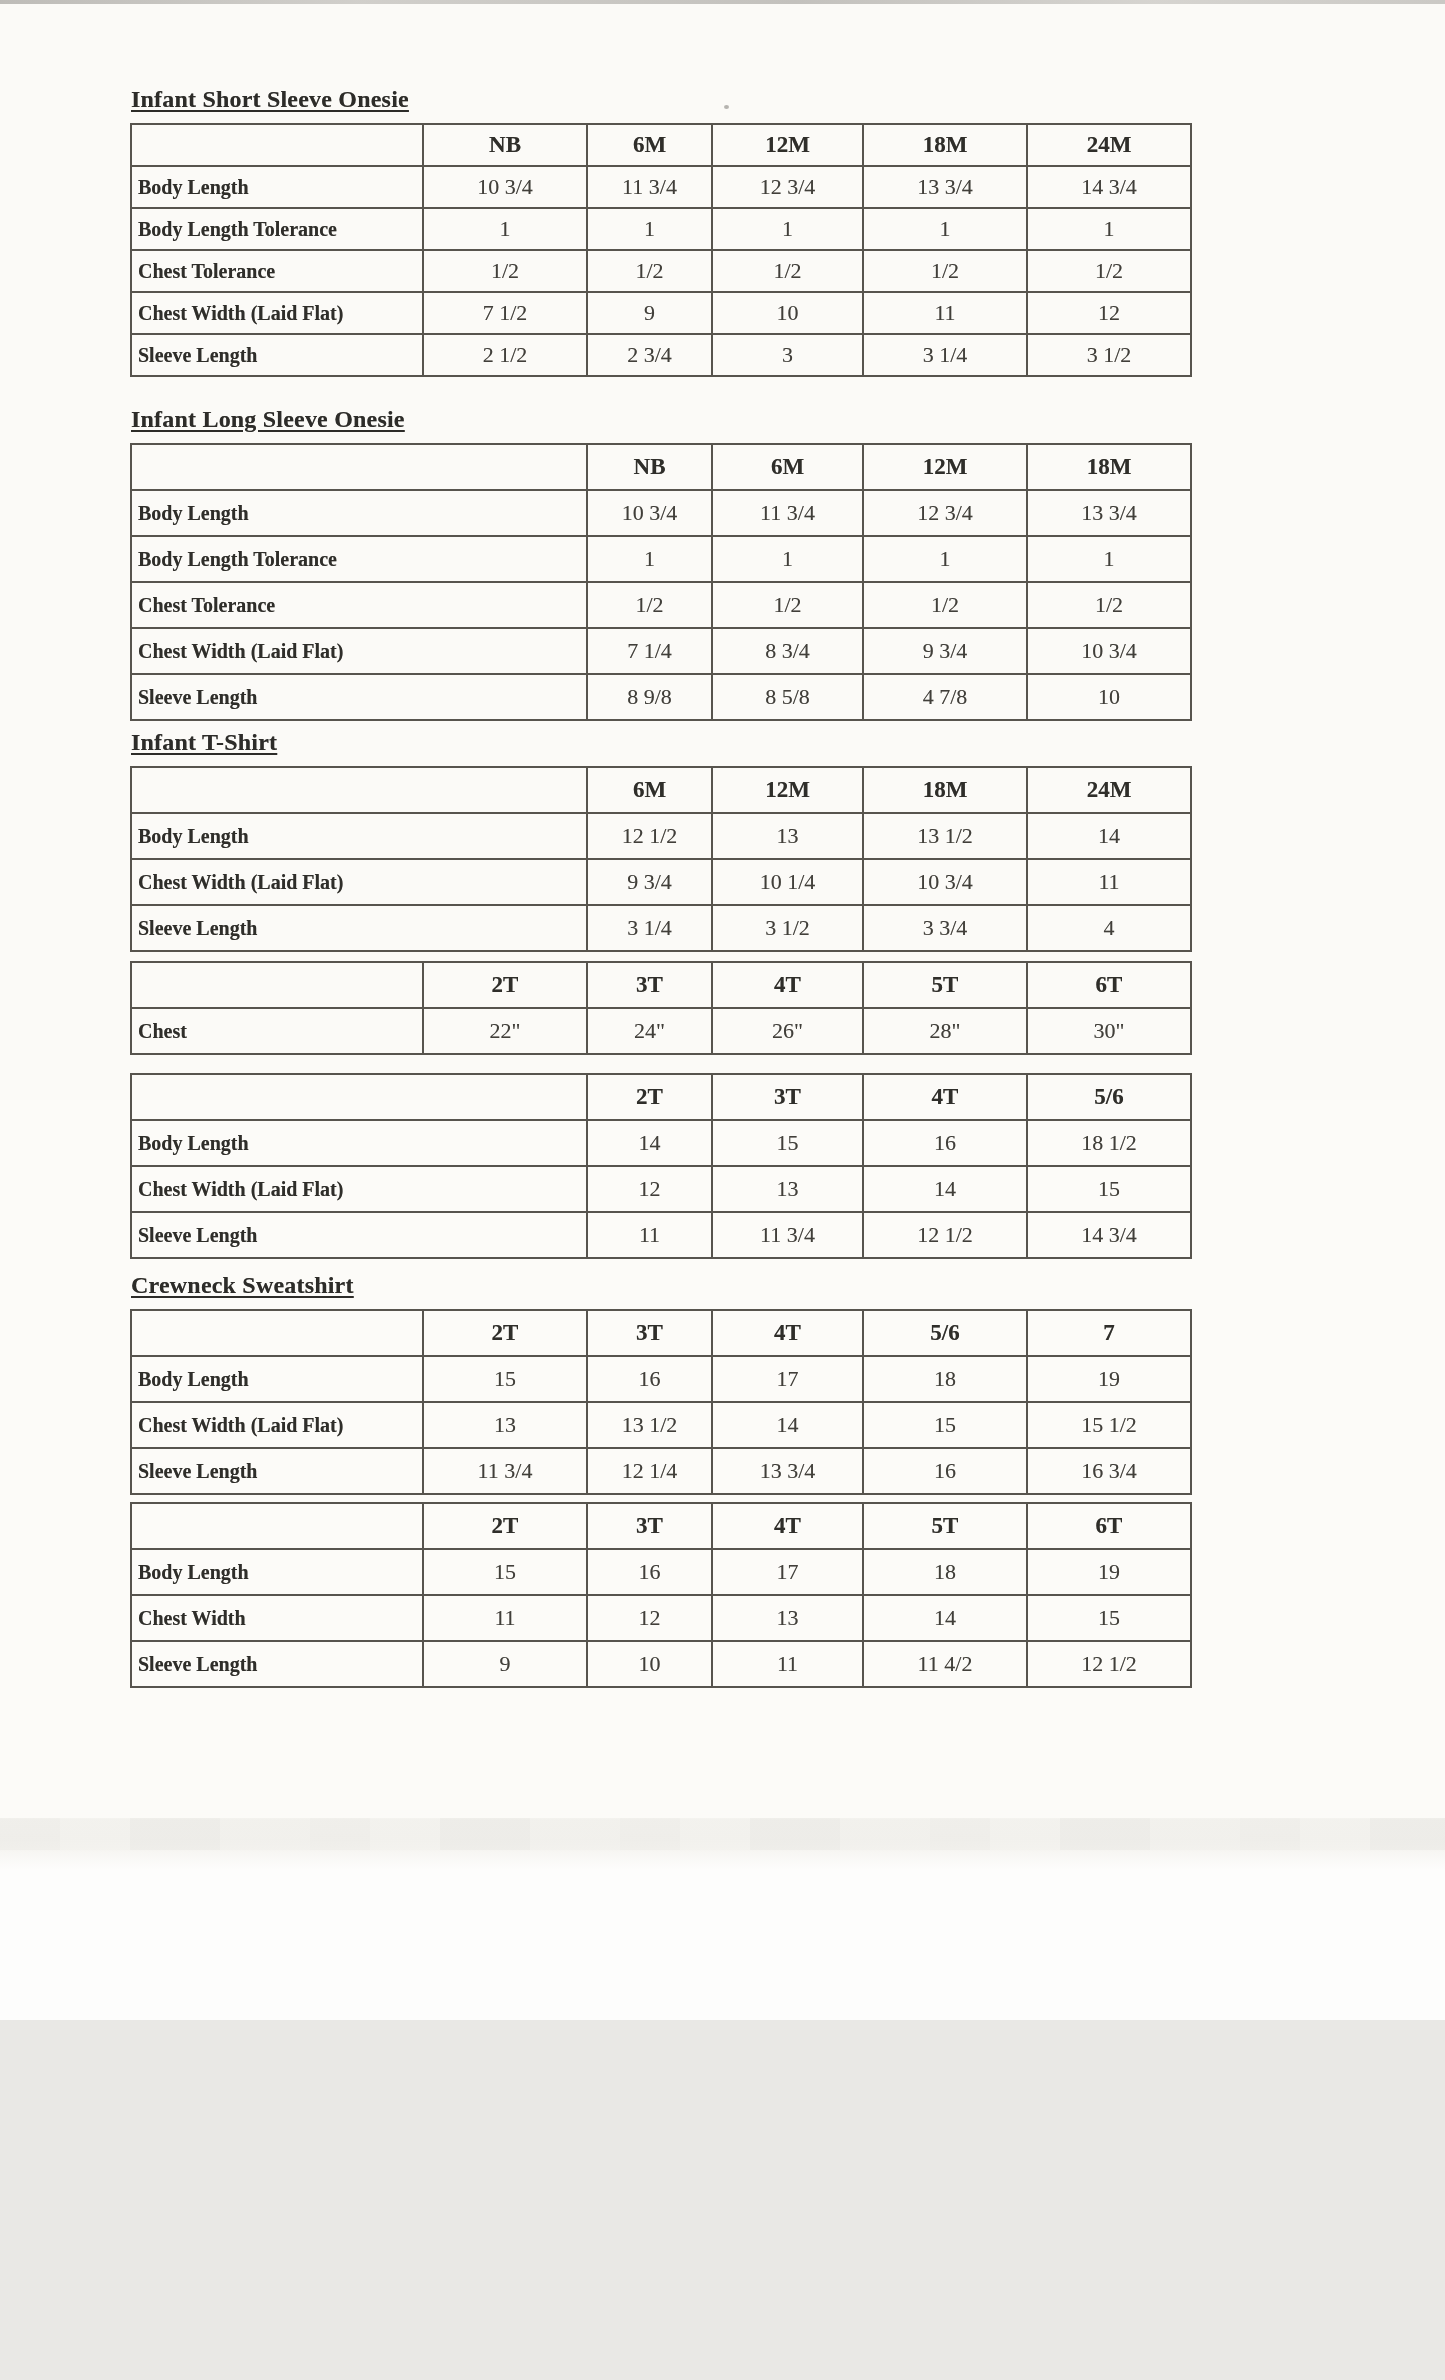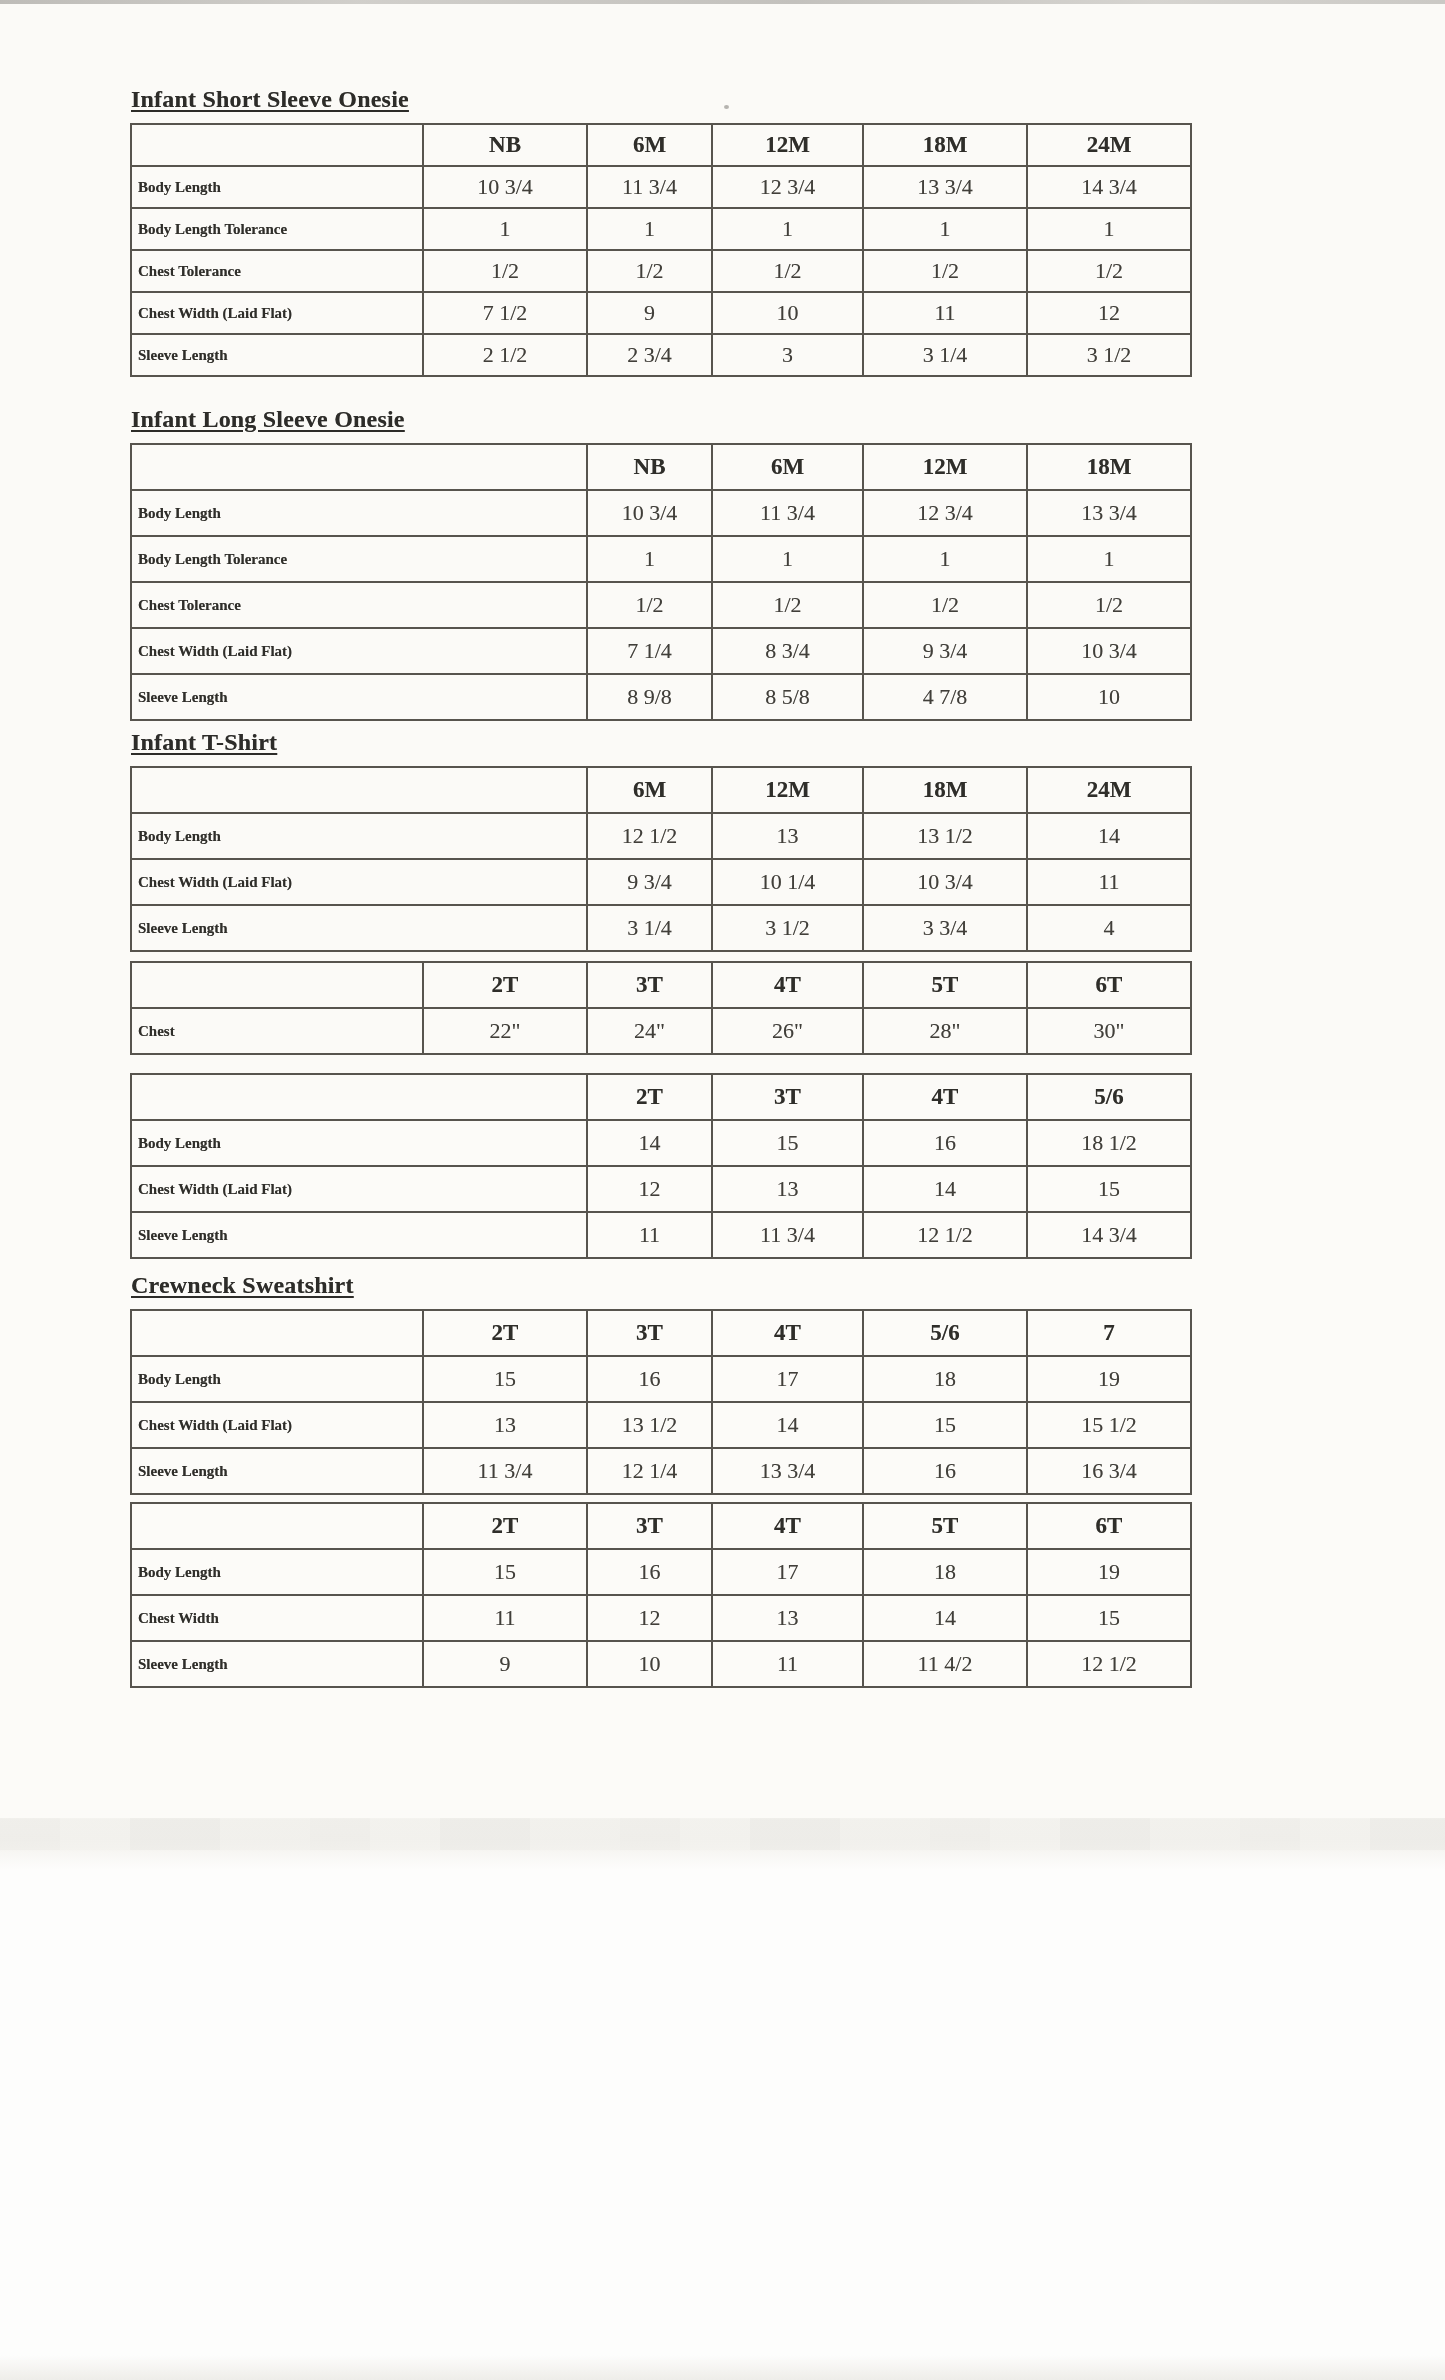--- a/index.html
+++ b/index.html
@@ -3,21 +3,21 @@
 <meta charset="utf-8">
 <style>
   html, body {
     margin: 0;
     padding: 0;
     background: #e9e8e5;
   }
   .page {
     position: relative;
     width: 1445px;
-    height: 2380px;
+    height: 2020px;
     margin: 0;
     overflow: hidden;
     background: linear-gradient(180deg,
       #fbfaf7 0px,  #fbfaf7 1100px,
       #fcfbf8 1100px, #fcfbf8 1818px,
       #f1f0ec 1820px, #eeede9 1840px,
       #f7f6f3 1852px, #fdfdfc 1870px,
       #fdfdfc 2355px, #f3f2ef 2372px, #eeede9 2380px);
     font-family: "Liberation Serif", "DejaVu Serif", serif;
   }
@@ -61,21 +61,21 @@
     overflow: hidden;
     white-space: nowrap;
   }
   .t-compact th, .t-compact td { height: 40px; }
   .grid th.col-head {
     font-size: 23px; font-weight: bold; text-align: center;
     color: #2f2e2a;
     text-shadow: 0 0 .5px rgba(55,54,50,.5);
   }
   .grid th.row-label {
-    font-size: 15px; font-weight: bold; text-align: left;
+    font-size: 20px; font-weight: bold; text-align: left;
     padding-left: 6px;
     color: #2f2e2a;
     text-shadow: 0 0 .5px rgba(55,54,50,.5);
   }
   .grid td.val {
     font-size: 22px; text-align: center;
     color: #413f3a;
     text-shadow: 0 0 .4px rgba(70,68,62,.4);
   }
   .table-section { margin: 0; }

